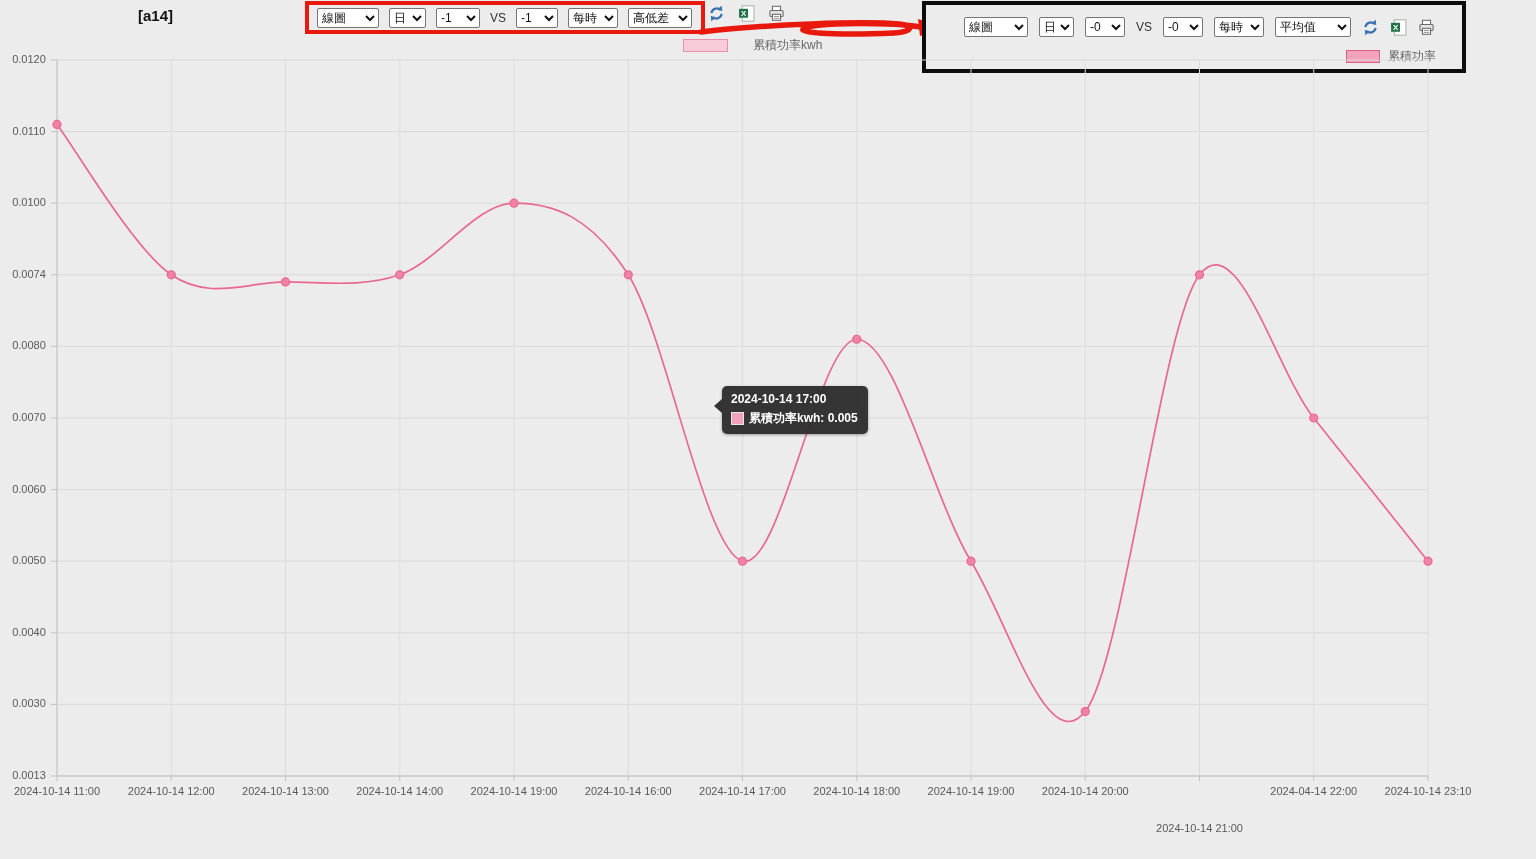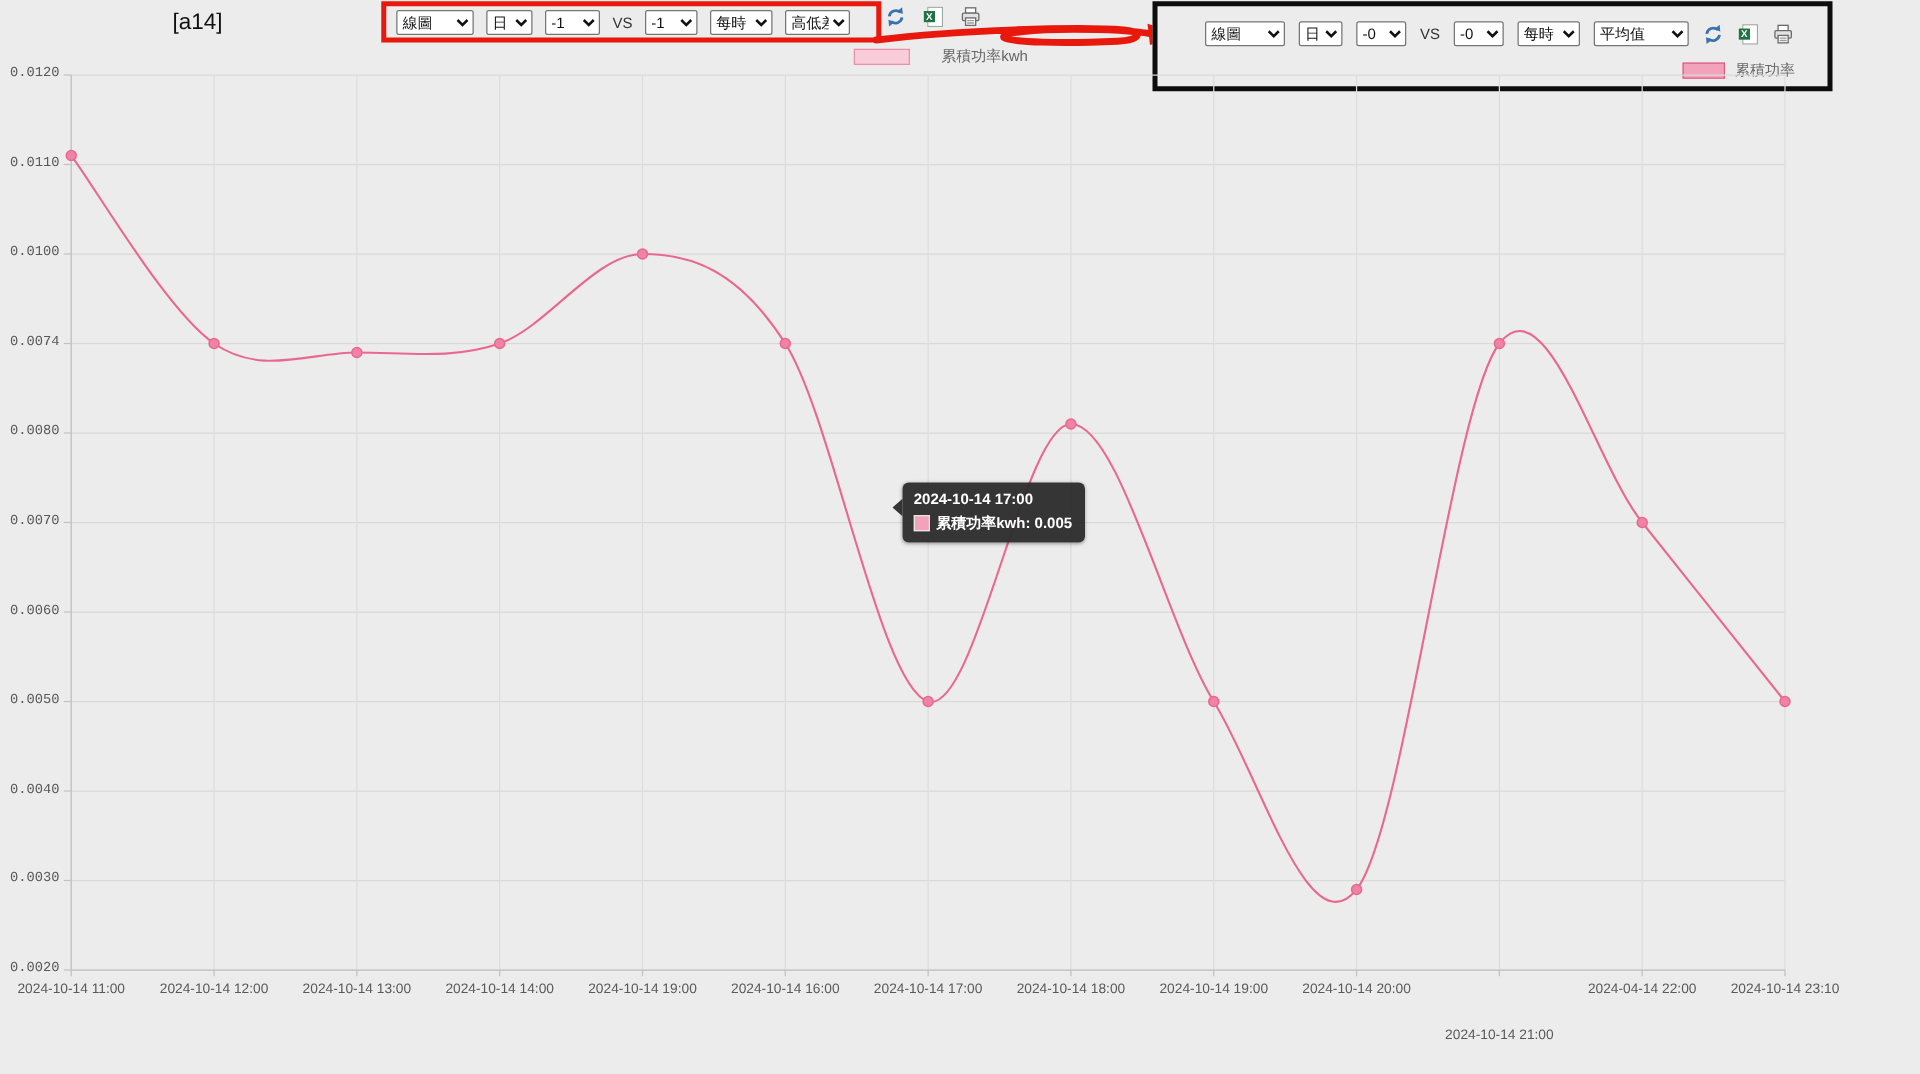--- a/index.html
+++ b/index.html
@@ -2,21 +2,21 @@
 <html><head>
 <meta charset="utf-8">
 <style>
   html,body{margin:0;padding:0;}
   body{
     width:1536px;height:859px;position:relative;overflow:hidden;
     background:#ececec;font-family:"Liberation Sans",sans-serif;
   }
   .abs{position:absolute;}
   
-  #page-title{left:138px;top:7px;font-size:18px;font-weight:normal;color:#111;}
+  #page-title{left:138px;top:7px;font-size:15px;font-weight:bold;color:#111;}
   
   #primary-toolbar{
     left:305px;top:1px;width:400px;height:33px;box-sizing:border-box;
     border:4px solid #e8180c;display:flex;align-items:center;gap:10px;
     padding:0 8px;background:transparent;
   }
   select.tb-select{
     font-size:12px;height:20px;border:1px solid #767676;background:#fff;
     border-radius:2px;color:#111;font-family:"Liberation Sans",sans-serif;
   }
@@ -36,21 +36,21 @@
   #inset-panel{
     left:922px;top:1px;width:544px;height:72px;box-sizing:border-box;
     border:4px solid #0d0d0d;background:#ececec;
   }
   #inset-toolbar{position:absolute;left:38px;top:12px;display:flex;align-items:center;gap:11px;}
   #inset-legend{position:absolute;right:26px;top:43px;display:flex;align-items:center;gap:8px;}
   #inset-legend .legend-swatch{width:34px;height:13px;background:#f2a3bb;border:1px solid #dd5f84;}
   
   #chart-svg{left:0;top:0;width:1536px;height:859px;}
   .xtick,.ytick{position:absolute;font-size:11px;color:#595959;white-space:nowrap;}
-  .ytick{width:42px;text-align:left;left:8px;font-family:Liberation Mono, monospace;}
+  .ytick{width:42px;text-align:center;left:8px;}
   .xtick{transform:translateX(-50%);top:785px;}
   #x-labels,#y-labels{position:absolute;left:0;top:0;}
   
   #tooltip{
     left:722px;top:386px;background:rgba(45,45,45,0.96);color:#fff;
     border-radius:5px;padding:6px 10px 7px 9px;min-width:120px;z-index:5;
     box-shadow:0 1px 3px rgba(0,0,0,.35);
   }
   #tooltip:before{
     content:"";position:absolute;left:-8px;top:13px;width:0;height:0;
@@ -76,21 +76,21 @@
   <select class="tb-select" style="width:44px">
     <option>-1</option>
   </select>
   <span class="vs-label">VS</span>
   <select class="tb-select" style="width:42px">
     <option>-1</option>
   </select>
   <select class="tb-select" style="width:50px">
     <option>每時</option>
   </select>
-  <select class="tb-select" style="width:52px">
+  <select class="tb-select" style="width:64px">
     <option>高低差</option>
   </select>
 </div>
 
 <div class="abs" id="primary-icons">
   <button class="icon-btn" title="">
     <svg viewBox="0 0 16 16">
       <path d="M3.2 7.6a5 5 0 0 1 8.2-3.1" fill="none" stroke="#3a72b0" stroke-width="2.1"></path>
       <polygon points="12.9,0.8 13.4,5.9 8.7,4.1" fill="#3a72b0"></polygon>
       <path d="M12.8 8.4a5 5 0 0 1-8.2 3.1" fill="none" stroke="#3a72b0" stroke-width="2.1"></path>
@@ -247,21 +247,21 @@
     <div class="ytick" style="top: 53px;">0.0120</div>
     <div class="ytick" style="top: 124.6px;">0.0110</div>
     <div class="ytick" style="top: 196.2px;">0.0100</div>
     <div class="ytick" style="top: 267.8px;">0.0074</div>
     <div class="ytick" style="top: 339.4px;">0.0080</div>
     <div class="ytick" style="top: 411px;">0.0070</div>
     <div class="ytick" style="top: 482.6px;">0.0060</div>
     <div class="ytick" style="top: 554.2px;">0.0050</div>
     <div class="ytick" style="top: 625.8px;">0.0040</div>
     <div class="ytick" style="top: 697.4px;">0.0030</div>
-    <div class="ytick" style="top: 769px;">0.0020</div>
+    <div class="ytick" style="top: 769px;">0.0013</div>
   </div>
 <div id="x-labels">
     <div class="xtick" style="left: 57px;">2024-10-14 11:00</div>
     <div class="xtick" style="left: 171.25px;">2024-10-14 12:00</div>
     <div class="xtick" style="left: 285.5px;">2024-10-14 13:00</div>
     <div class="xtick" style="left: 399.75px;">2024-10-14 14:00</div>
     <div class="xtick" style="left: 514px;">2024-10-14 19:00</div>
     <div class="xtick" style="left: 628.25px;">2024-10-14 16:00</div>
     <div class="xtick" style="left: 742.5px;">2024-10-14 17:00</div>
     <div class="xtick" style="left: 856.75px;">2024-10-14 18:00</div>

